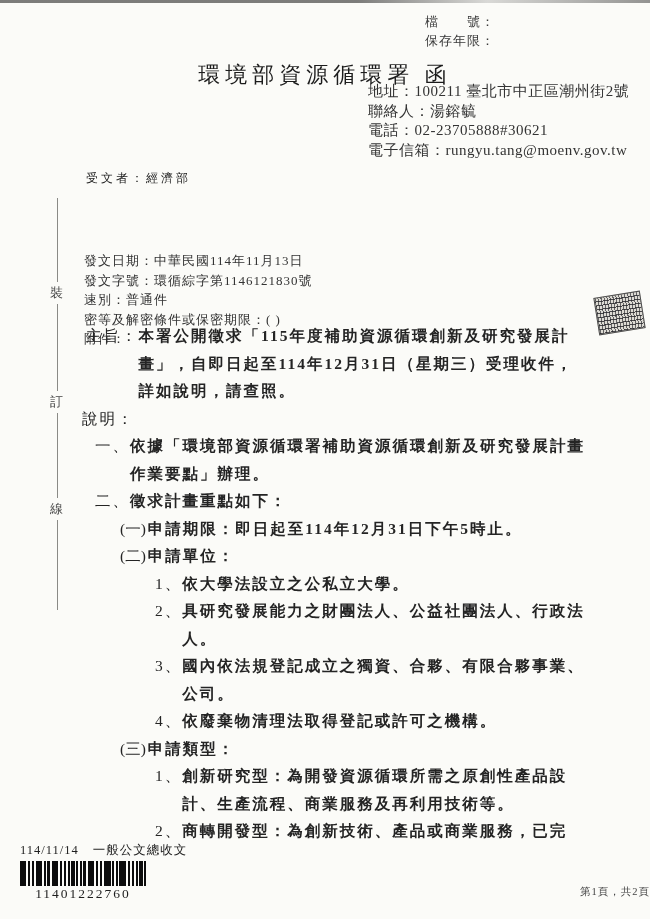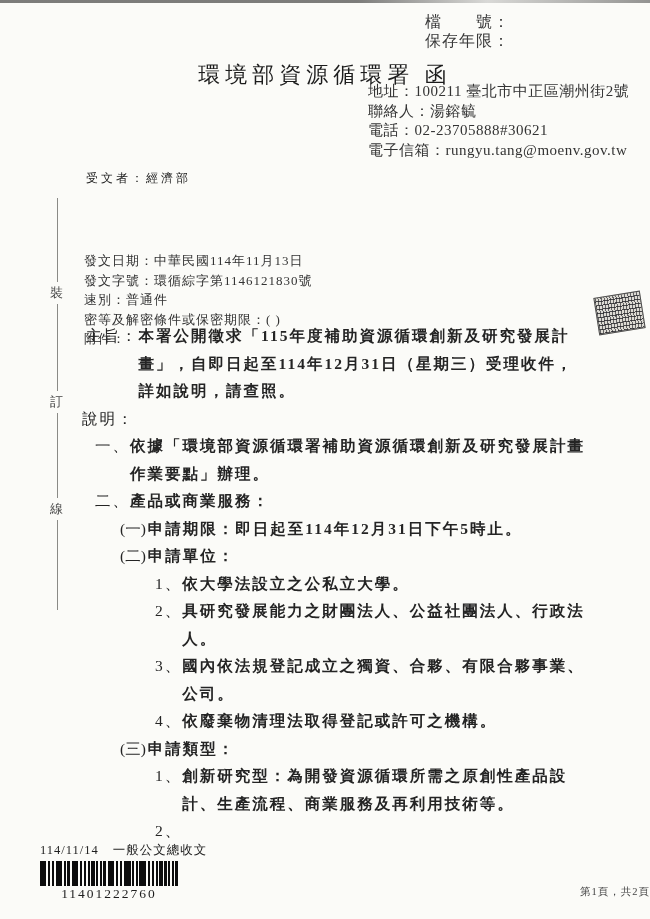--- a/index.html
+++ b/index.html
@@ -12,21 +12,21 @@
     font-family:"Liberation Serif","DejaVu Serif",serif;
     color:#2b2b2b;
   }
   .scan-edge-top{
     position:absolute;top:0;left:0;width:100%;height:3px;
     background:linear-gradient(90deg,rgba(20,20,20,.55) 0 55%,rgba(20,20,20,.15) 75%,rgba(20,20,20,.45) 100%);
   }
   
   .fileno{
     position:absolute;top:12px;left:425px;
-    font-size:16px;line-height:19px;letter-spacing:1px;color:#3a3a3a;
+    font-size:13px;line-height:19px;letter-spacing:1px;color:#3a3a3a;
   }
   
   .title{
     position:absolute;top:60px;left:0;width:100%;
     text-align:center;font-size:22px;letter-spacing:5px;color:#1c1c1c;font-family:Liberation Serif, serif;
   }
   
   .sender{
     position:absolute;top:82px;left:368px;
     font-size:15px;line-height:19.5px;letter-spacing:.5px;color:#333;font-family:Liberation Serif, serif;
@@ -86,21 +86,21 @@
     height:25px;margin-top:2px;
     background-image:
       repeating-linear-gradient(90deg,#0c0c0c 0 2px,transparent 2px 4px),
       repeating-linear-gradient(90deg,#0c0c0c 0 1px,transparent 1px 9px),
       repeating-linear-gradient(90deg,#0c0c0c 0 4px,transparent 4px 17px);
   }
   .bcnum{
     text-align:center;font-size:13.5px;letter-spacing:2px;margin-top:0;
     font-family:"Liberation Serif","DejaVu Serif",serif;
   }
-  .stamp-left{left:40px;top:842px;width:138px;}
+  .stamp-left{left:20px;top:842px;width:126px;}
   .stamp-right{left:460px;top:842px;width:168px;}
   
   .pageinfo{
     position:absolute;top:885px;left:0;width:100%;text-align:right;
     font-size:10.5px;letter-spacing:1px;color:#444;
   }
 </style>
 </head>
 <body>
 
@@ -137,21 +137,21 @@
       <span class="txt">本署公開徵求「115年度補助資源循環創新及研究發展計畫」，自即日起至114年12月31日（星期三）受理收件，詳如說明，請查照。</span>
     </div>
     <div class="desc-head">說明：</div>
 
     <div class="row lv1">
       <span class="lab">一、</span>
       <span class="txt">依據「環境部資源循環署補助資源循環創新及研究發展計畫作業要點」辦理。</span>
     </div>
     <div class="row lv1">
       <span class="lab">二、</span>
-      <span class="txt">產品或商業服務：</span>
+      <span class="txt">徵求計畫重點如下：</span>
     </div>
     <div class="row lv2">
       <span class="lab">(一)</span>
       <span class="txt">申請期限：即日起至114年12月31日下午5時止。</span>
     </div>
     <div class="row lv2">
       <span class="lab">(二)</span>
       <span class="txt">申請單位：</span>
     </div>
     <div class="row lv3">
@@ -173,20 +173,21 @@
     <div class="row lv2">
       <span class="lab">(三)</span>
       <span class="txt">申請類型：</span>
     </div>
     <div class="row lv3">
       <span class="lab">1、</span>
       <span class="txt">創新研究型：為開發資源循環所需之原創性產品設計、生產流程、商業服務及再利用技術等。</span>
     </div>
     <div class="row lv3">
       <span class="lab">2、</span>
+      <span class="txt">商轉開發型：為創新技術、產品或商業服務，已完</span>
     </div>
   </div>
 
   <div class="bindline">
     <span class="bindchar c0">裝</span>
     <span class="bindchar c1">訂</span>
     <span class="bindchar c2">線</span>
   </div>
 
   <div class="regstamp"></div>

